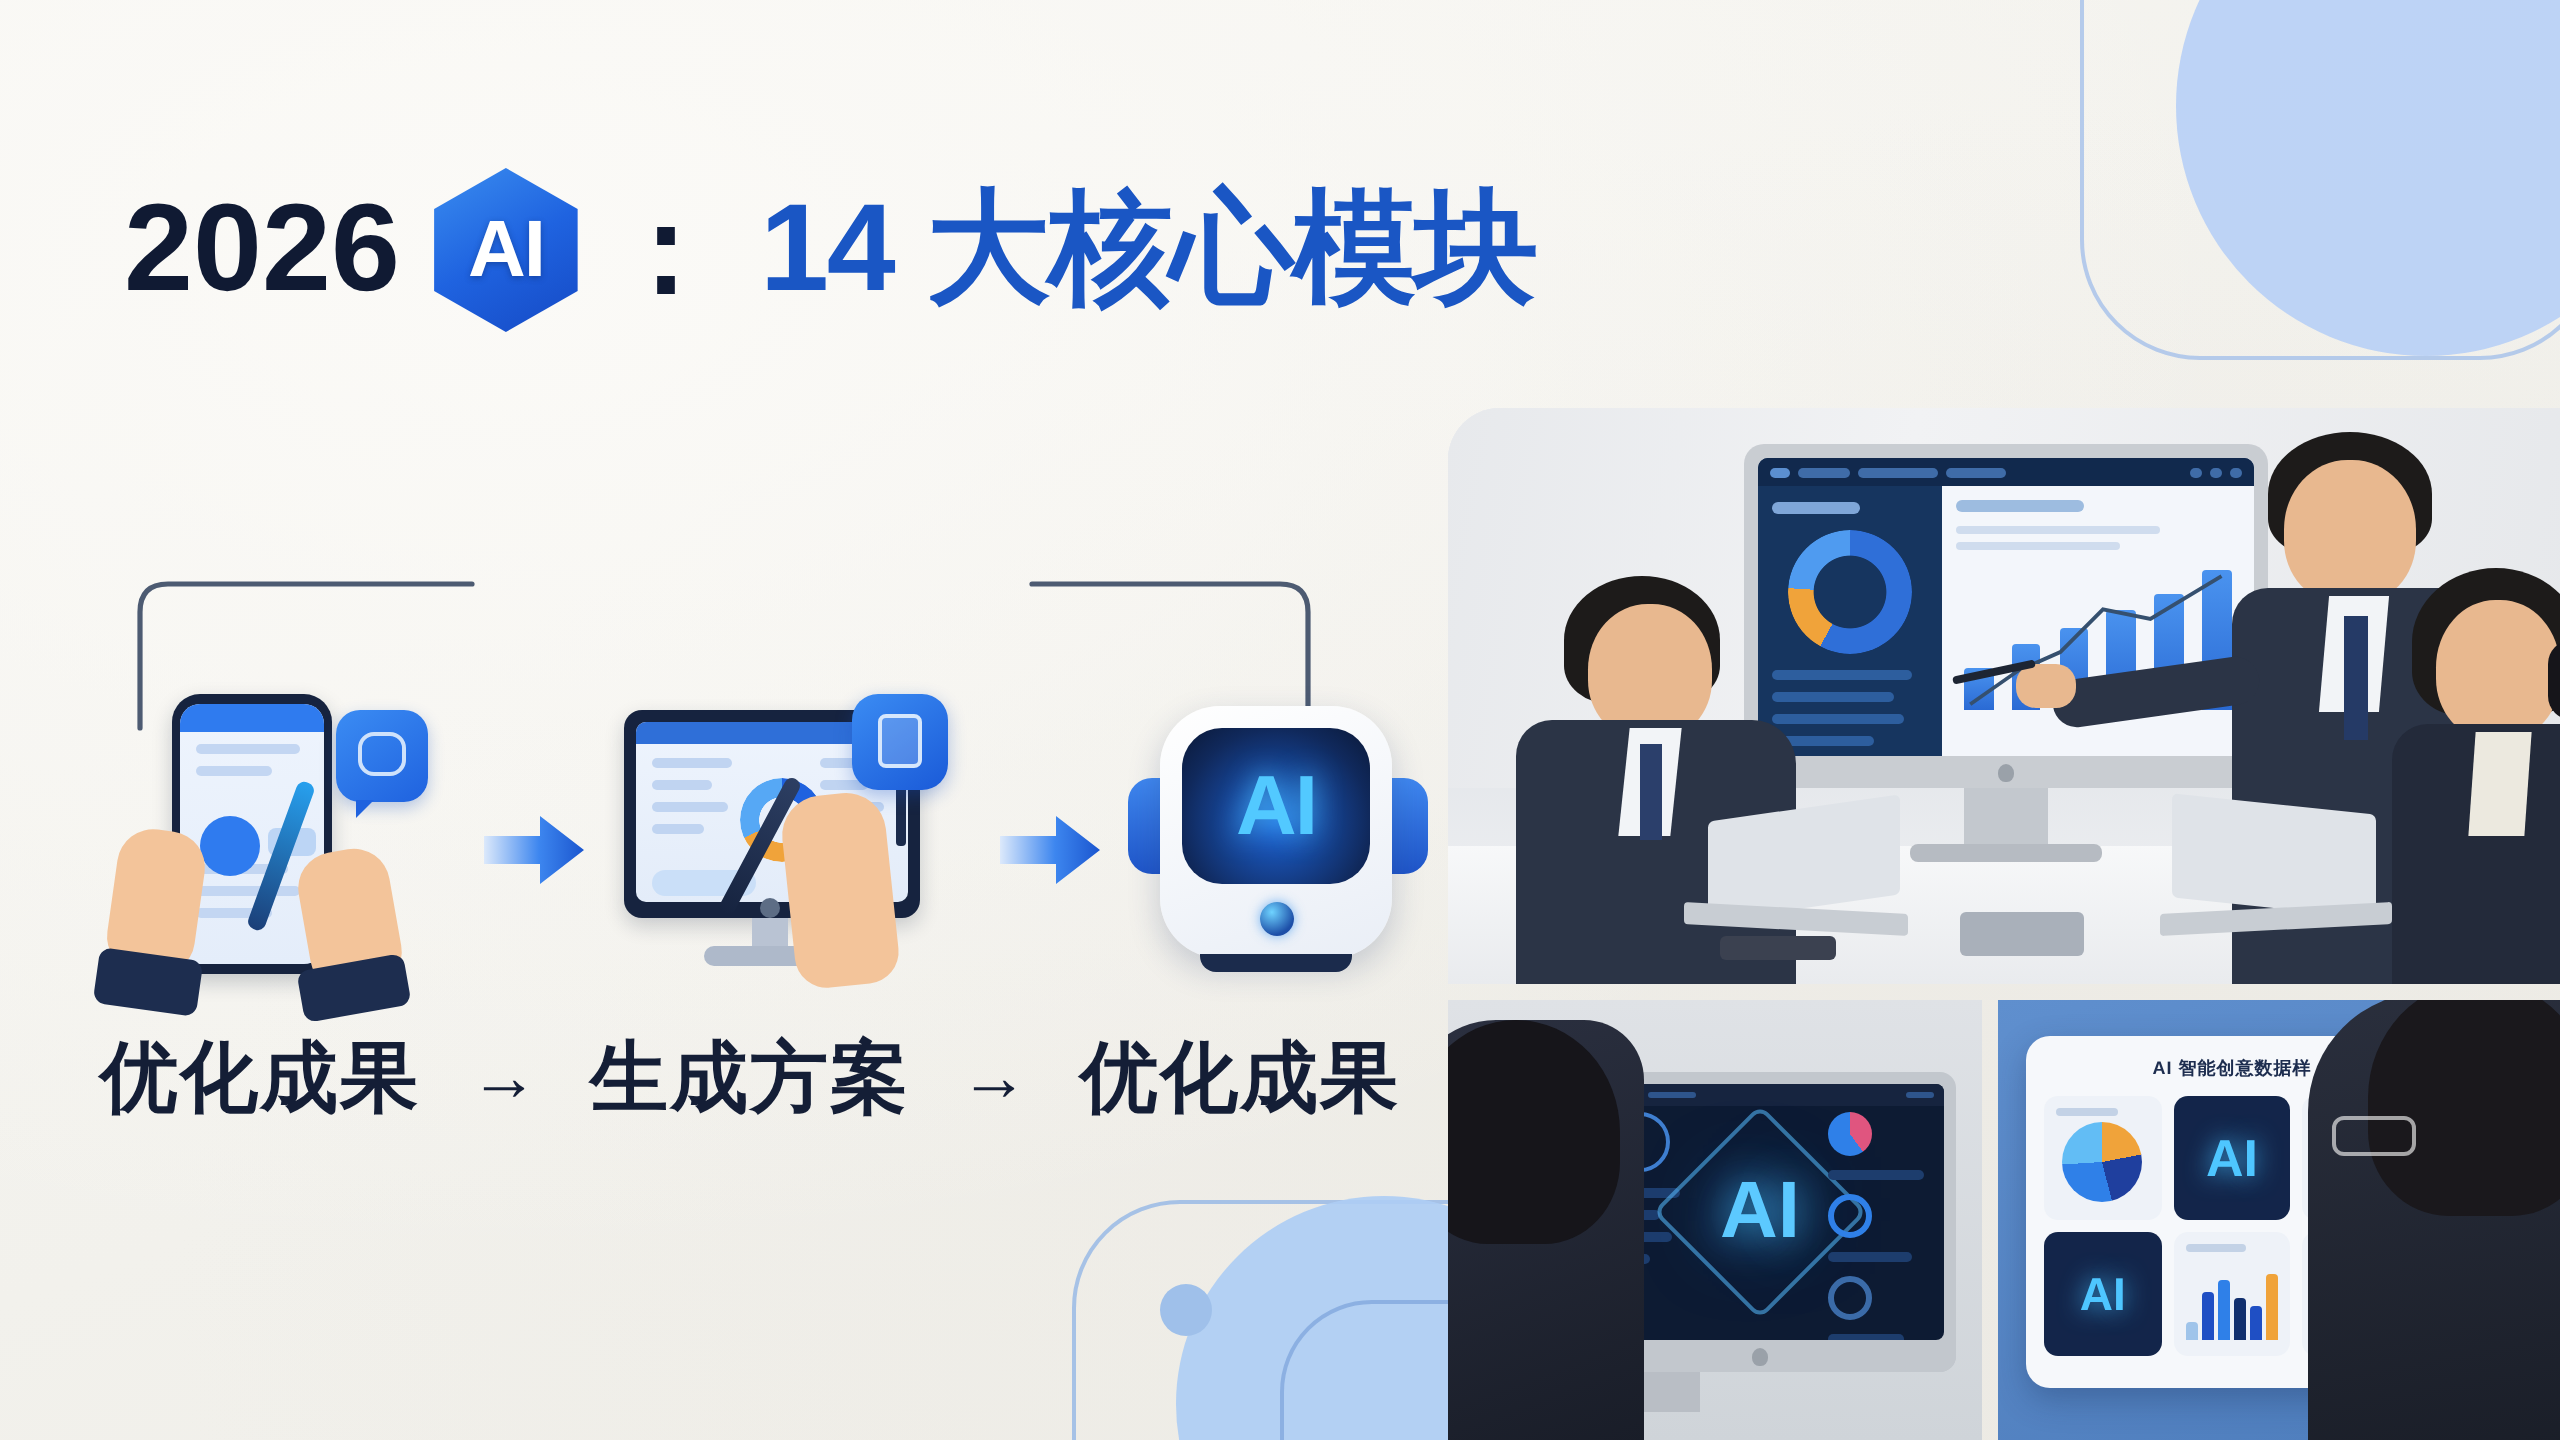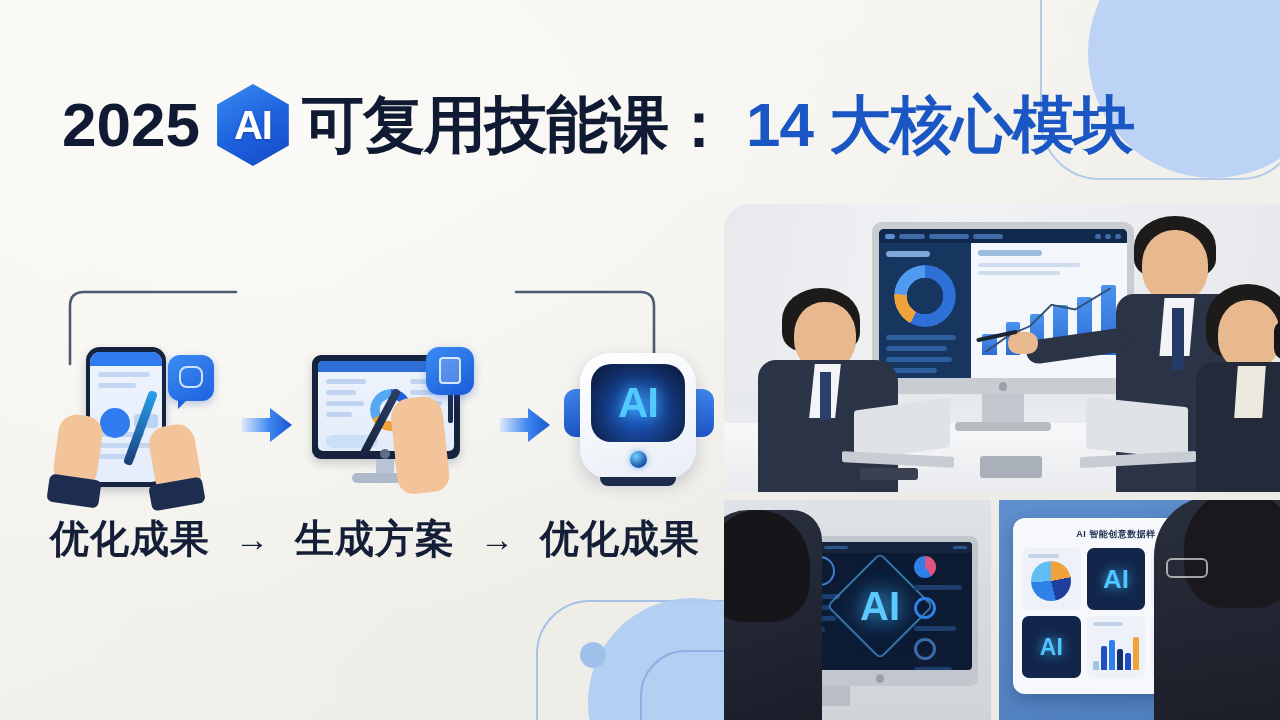--- a/index.html
+++ b/index.html
@@ -400,26 +400,25 @@
   <div class="bg-wash"></div>
 
   <div class="deco deco-round-tr"></div>
   <div class="deco deco-circle-tr"></div>
   <div class="deco deco-round-bl1"></div>
   <div class="deco deco-circle-bl"></div>
   <div class="deco deco-round-bl2"></div>
   <div class="deco deco-dot-bl"></div>
 
   <div class="title-row">
-    <span class="title-seg t-dark t-year">2025</span>
+    <span class="title-seg t-dark t-year">2026</span>
     <span class="ai-hex">
       <span class="hex-shape"></span>
       <span class="hex-text">AI</span>
     </span>
-    <span class="title-seg t-dark">可复用技能课</span>
     <span class="title-colon">：</span>
     <span class="title-gap"></span>
     <span class="title-seg t-blue">14 大核心模块</span>
   </div>
 
   <div class="flow">
 
     <svg class="bracket" viewBox="0 0 660 120">
       <path d="M 30 110 L 30 52 Q 30 38 44 38 L 196 38" fill="none" stroke="#4d5b72" stroke-width="2.6" stroke-linecap="round"></path>
       <path d="M 476 38 L 600 38 Q 614 38 614 52 L 614 110" fill="none" stroke="#4d5b72" stroke-width="2.6" stroke-linecap="round"></path>

